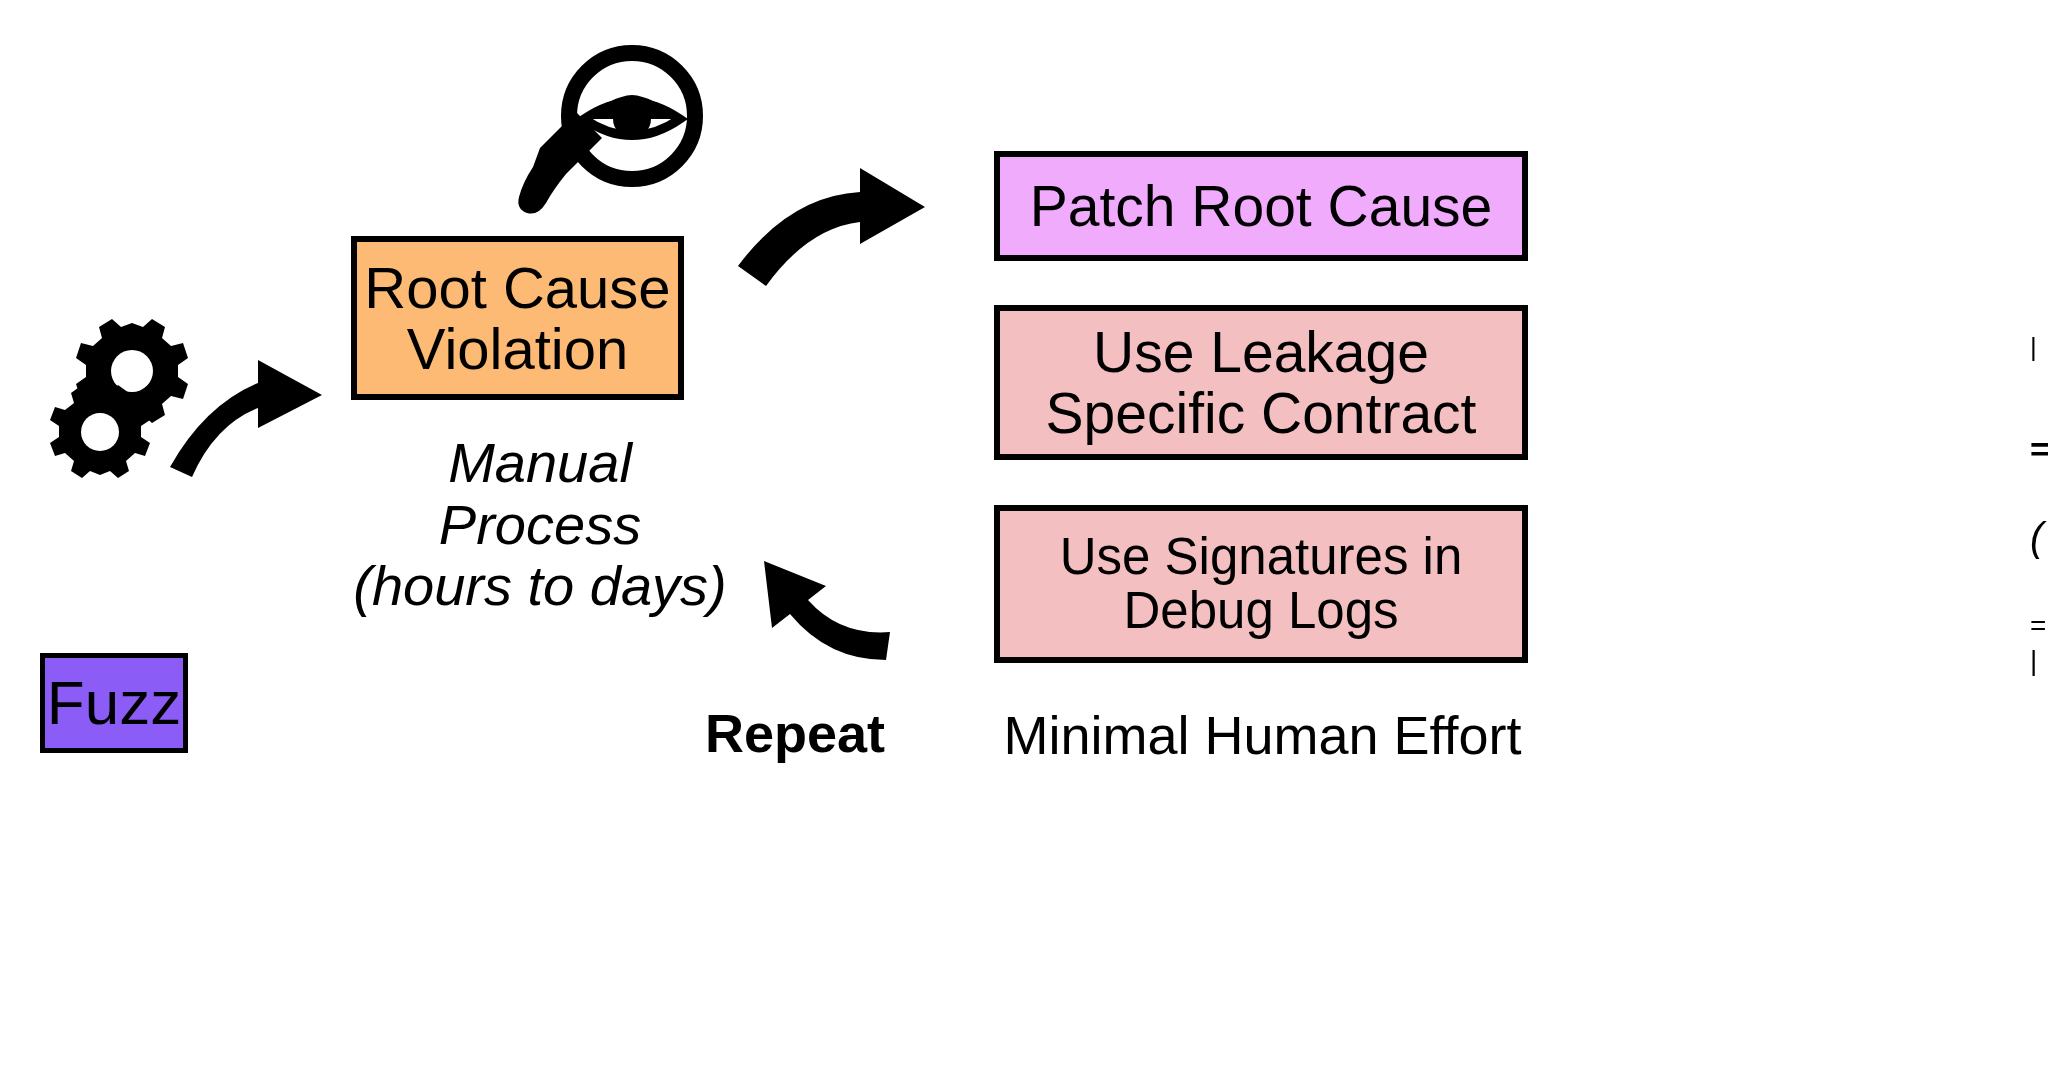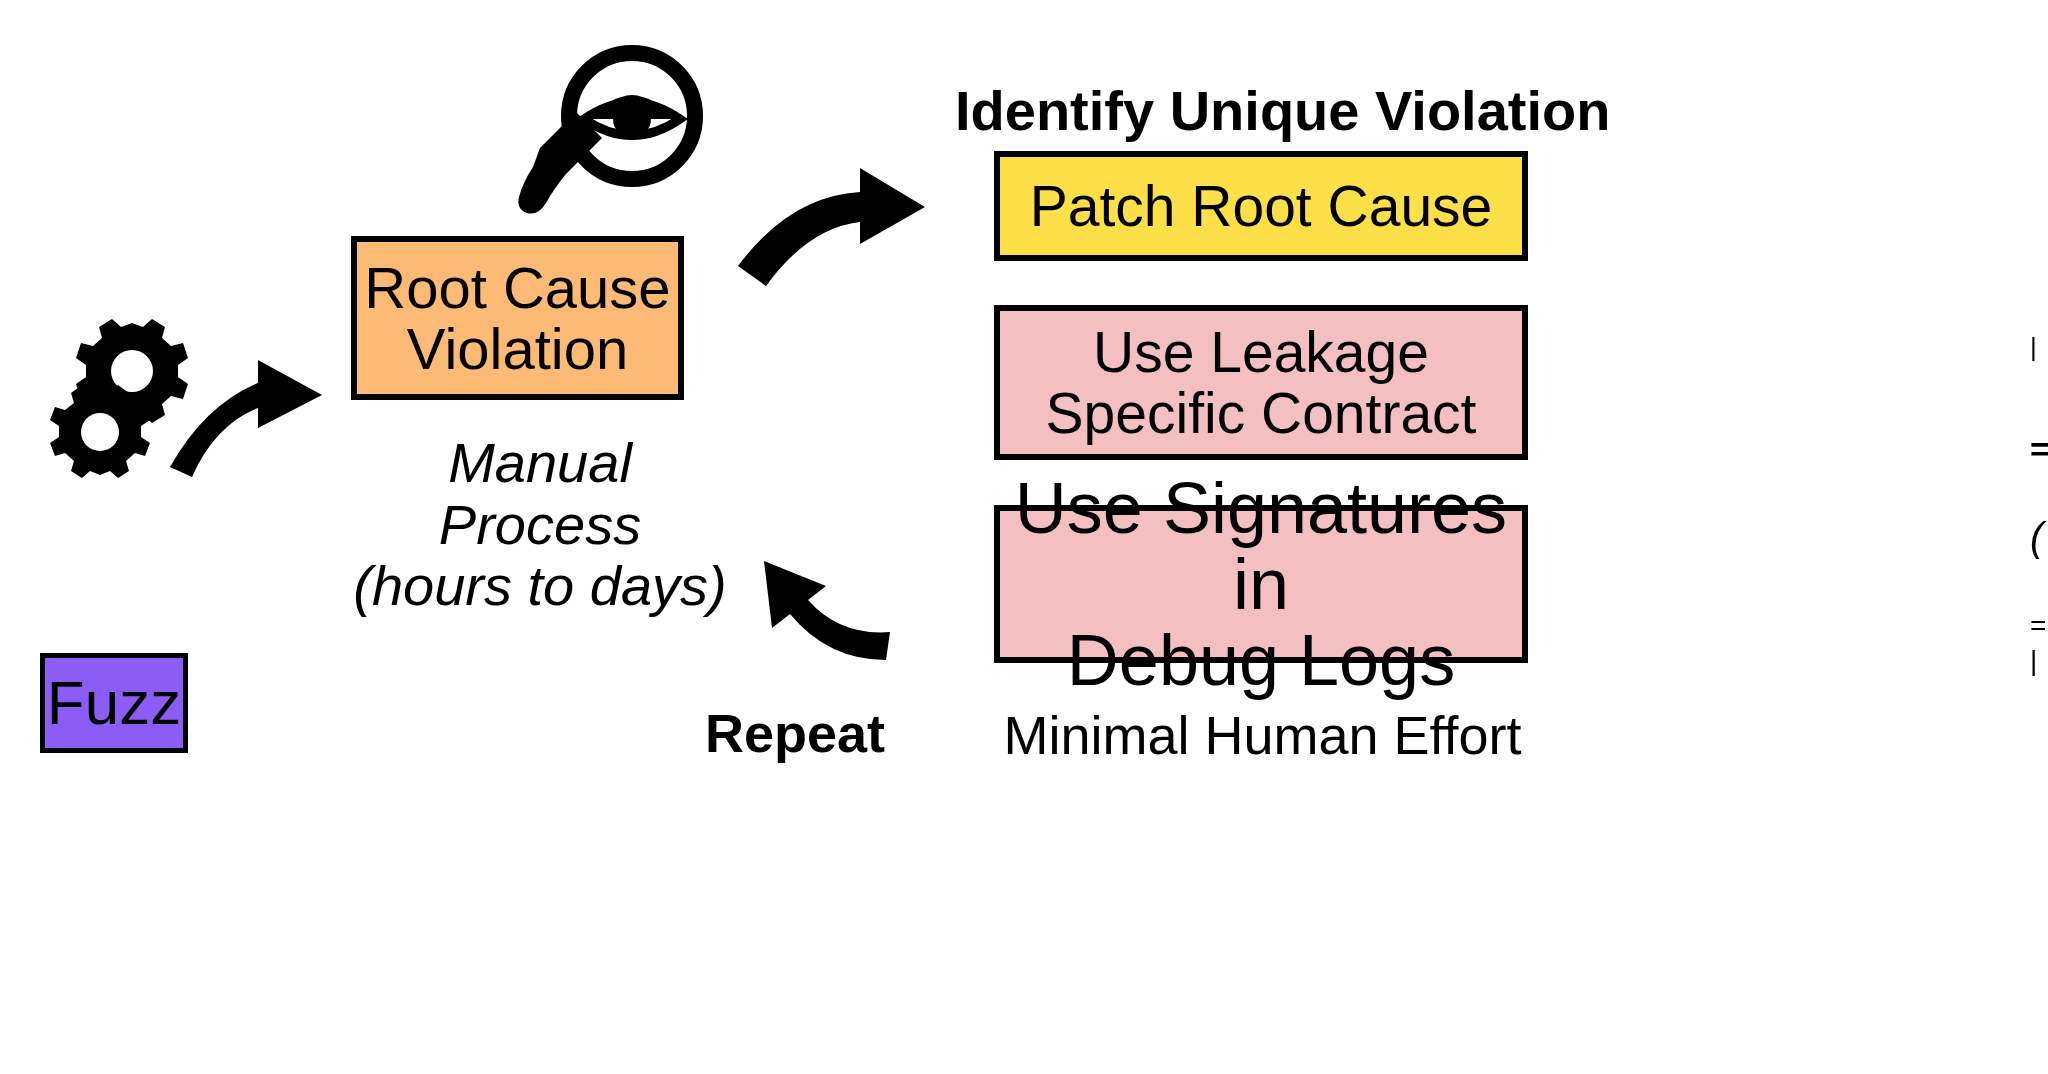--- a/index.html
+++ b/index.html
@@ -40,34 +40,34 @@
   }
   .box-rootcause {
     left: 351px; top: 236px;
     width: 333px; height: 164px;
     background: #fdba74;
     font-size: 58px;
   }
   .box-patch {
     left: 994px; top: 151px;
     width: 534px; height: 110px;
-    background: #fde047;
+    background: #f0abfc;
     font-size: 57px;
   }
   .box-leakage {
     left: 994px; top: 305px;
     width: 534px; height: 155px;
     background: #f4bfc1;
     font-size: 57px;
   }
   .box-signatures {
     left: 994px; top: 505px;
     width: 534px; height: 158px;
     background: #f4bfc1;
-    font-size: 72px;
+    font-size: 51px;
   }
 
   
   .label {
     white-space: pre-line;
     text-align: center;
     line-height: 1.1;
   }
   .lbl-manual {
     left: 340px; top: 432px;
@@ -176,21 +176,20 @@
 Violation</div>
 
   <div class="abs box box-patch">Patch Root Cause</div>
 
   <div class="abs box box-leakage">Use Leakage
 Specific Contract</div>
 
   <div class="abs box box-signatures">Use Signatures in
 Debug Logs</div>
 
-  <div class="abs label lbl-title">Identify Unique Violation</div>
 
   <div class="abs label lbl-manual">Manual Process
 (hours to days)</div>
 
   <div class="abs label lbl-repeat">Repeat</div>
 
   <div class="abs label lbl-minimal">Minimal Human Effort</div>
 
   <div class="abs frag frag-a">|</div>
   <div class="abs frag frag-b">=</div>

